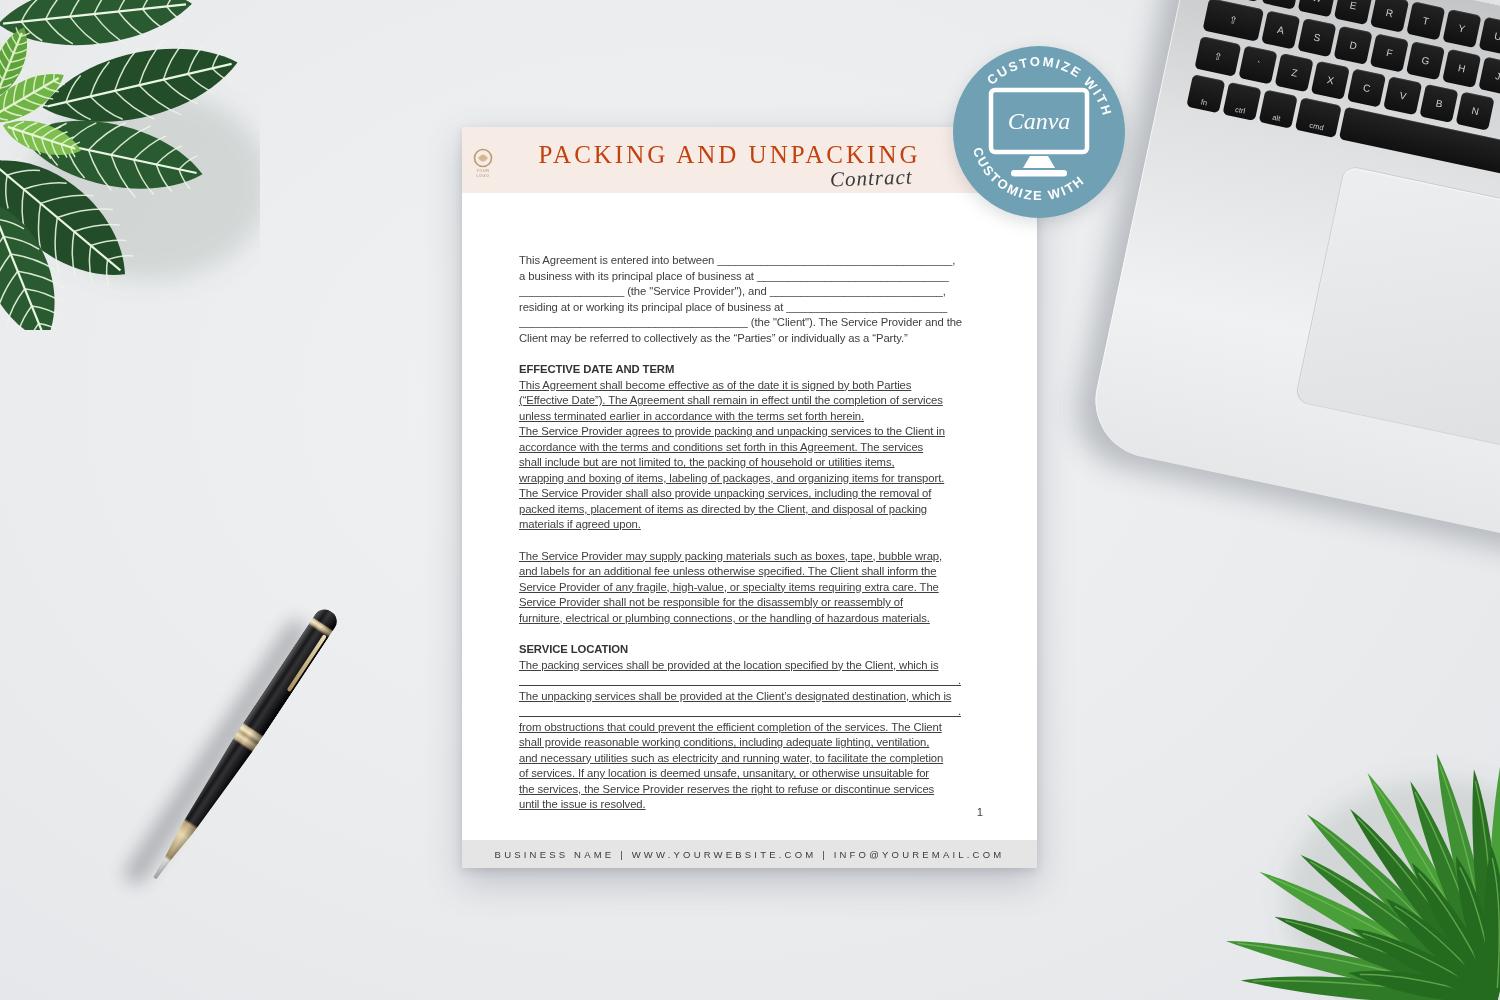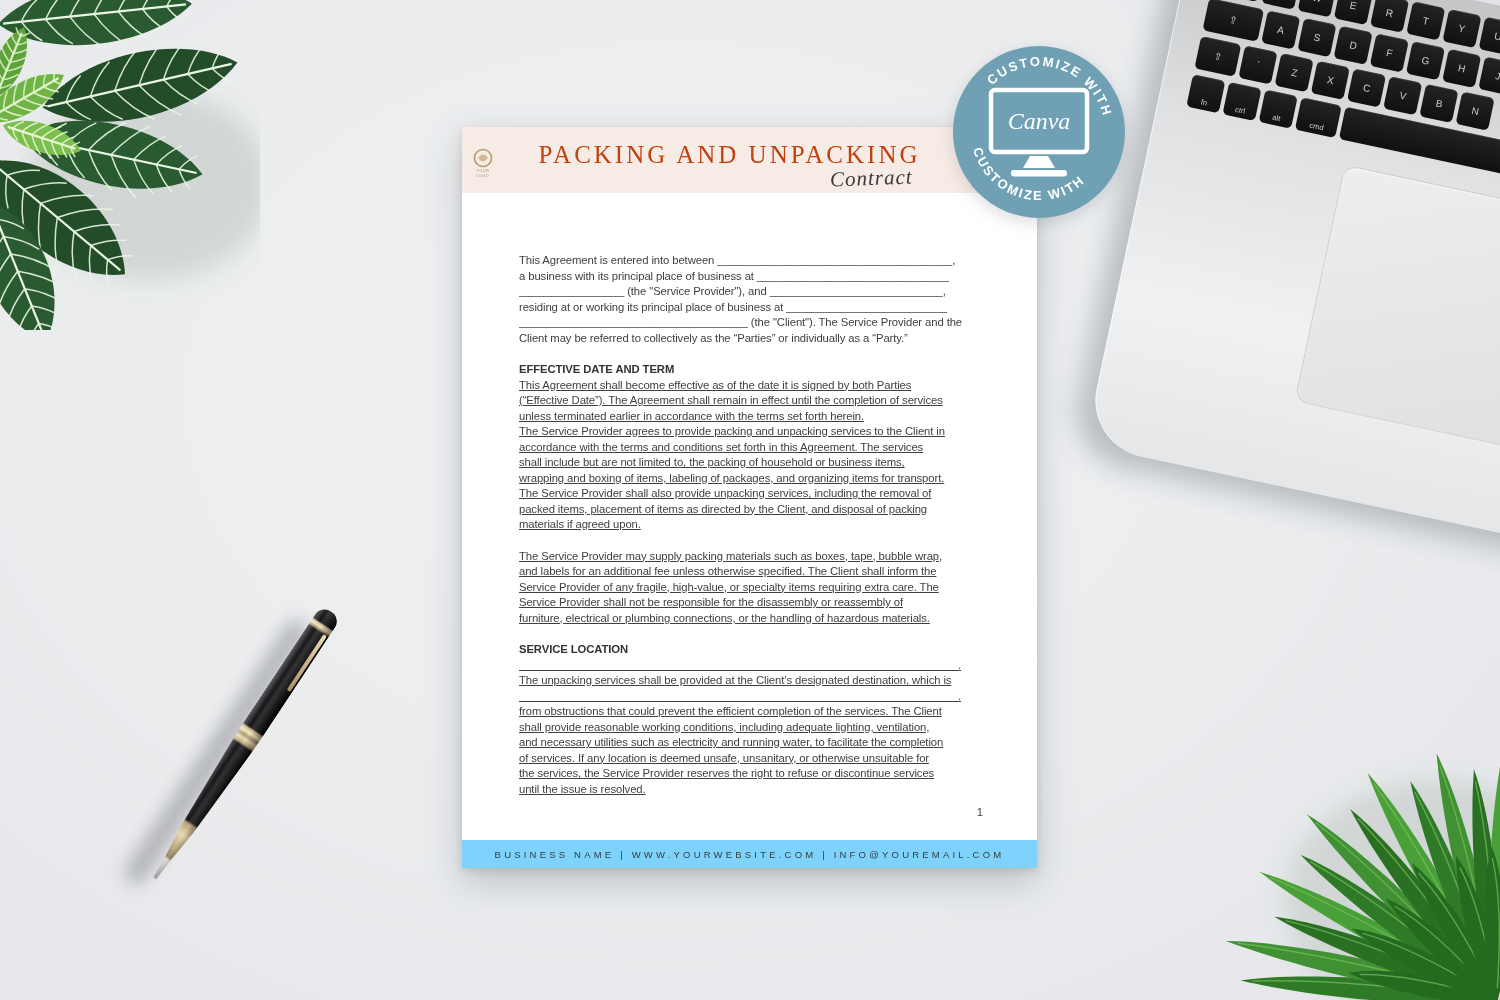--- a/index.html
+++ b/index.html
@@ -28,21 +28,21 @@
   .page-body{
     position:absolute;left:57px;top:85px;width:462px;
     font-size:11.3px;line-height:15.5px;color:#404040;letter-spacing:-0.1px;margin-top:41px;
   }
   .tline{white-space:nowrap;overflow:hidden;}
   .sec-head{font-weight:bold;color:#333;margin-top:16px;}
   .para{margin-top:16px;text-decoration:underline;}
   .para.first{margin-top:0;}
   .page-number{position:absolute;top:679px;right:54px;font-size:11.3px;color:#404040;}
   .doc-footer{
-    position:absolute;left:0;bottom:0;width:100%;height:28px;background:#7dd3fc;
+    position:absolute;left:0;bottom:0;width:100%;height:28px;background:#e5e5e5;
     text-align:center;line-height:29px;font-size:9.5px;letter-spacing:3.2px;color:#3b3b3b;
   }
   
   .badge{position:absolute;left:951px;top:44px;width:176px;height:176px;z-index:5;
          filter:drop-shadow(0 5px 8px rgba(60,70,80,.18));}
   
   .laptop{
     position:absolute;left:1192px;top:-60px;width:1400px;height:516px;
     transform:rotate(12deg);transform-origin:0 0;
     background:linear-gradient(180deg,#c3c5c7 0%,#dfe1e2 34%,#f0f1f2 70%,#e5e7e8 100%);
@@ -406,35 +406,36 @@
     <div id="sections">
         <div class="sec-head tline">EFFECTIVE DATE AND TERM</div>
         <div class="para first">
           <div class="tline">This Agreement shall become effective as of the date it is signed by both Parties</div>
           <div class="tline">(“Effective Date”). The Agreement shall remain in effect until the completion of services</div>
           <div class="tline">unless terminated earlier in accordance with the terms set forth herein.</div>
         </div>
         <div class="para first">
           <div class="tline">The Service Provider agrees to provide packing and unpacking services to the Client in</div>
           <div class="tline">accordance with the terms and conditions set forth in this Agreement. The services</div>
-          <div class="tline">shall include but are not limited to, the packing of household or business items,</div>
+          <div class="tline">shall include but are not limited to, the packing of household or utilities items,</div>
           <div class="tline">wrapping and boxing of items, labeling of packages, and organizing items for transport.</div>
           <div class="tline">The Service Provider shall also provide unpacking services, including the removal of</div>
           <div class="tline">packed items, placement of items as directed by the Client, and disposal of packing</div>
           <div class="tline">materials if agreed upon.</div>
         </div>
         <div class="para">
           <div class="tline">The Service Provider may supply packing materials such as boxes, tape, bubble wrap,</div>
           <div class="tline">and labels for an additional fee unless otherwise specified. The Client shall inform the</div>
           <div class="tline">Service Provider of any fragile, high-value, or specialty items requiring extra care. The</div>
           <div class="tline">Service Provider shall not be responsible for the disassembly or reassembly of</div>
           <div class="tline">furniture, electrical or plumbing connections, or the handling of hazardous materials.</div>
         </div>
         <div class="sec-head tline">SERVICE LOCATION</div>
         <div class="para first">
+          <div class="tline">The packing services shall be provided at the location specified by the Client, which is</div>
           <div class="tline">_______________________________________________________________________.</div>
           <div class="tline">The unpacking services shall be provided at the Client’s designated destination, which is</div>
           <div class="tline">_______________________________________________________________________.</div>
           <div class="tline">from obstructions that could prevent the efficient completion of the services. The Client</div>
           <div class="tline">shall provide reasonable working conditions, including adequate lighting, ventilation,</div>
           <div class="tline">and necessary utilities such as electricity and running water, to facilitate the completion</div>
           <div class="tline">of services. If any location is deemed unsafe, unsanitary, or otherwise unsuitable for</div>
           <div class="tline">the services, the Service Provider reserves the right to refuse or discontinue services</div>
           <div class="tline">until the issue is resolved.</div>
         </div>

